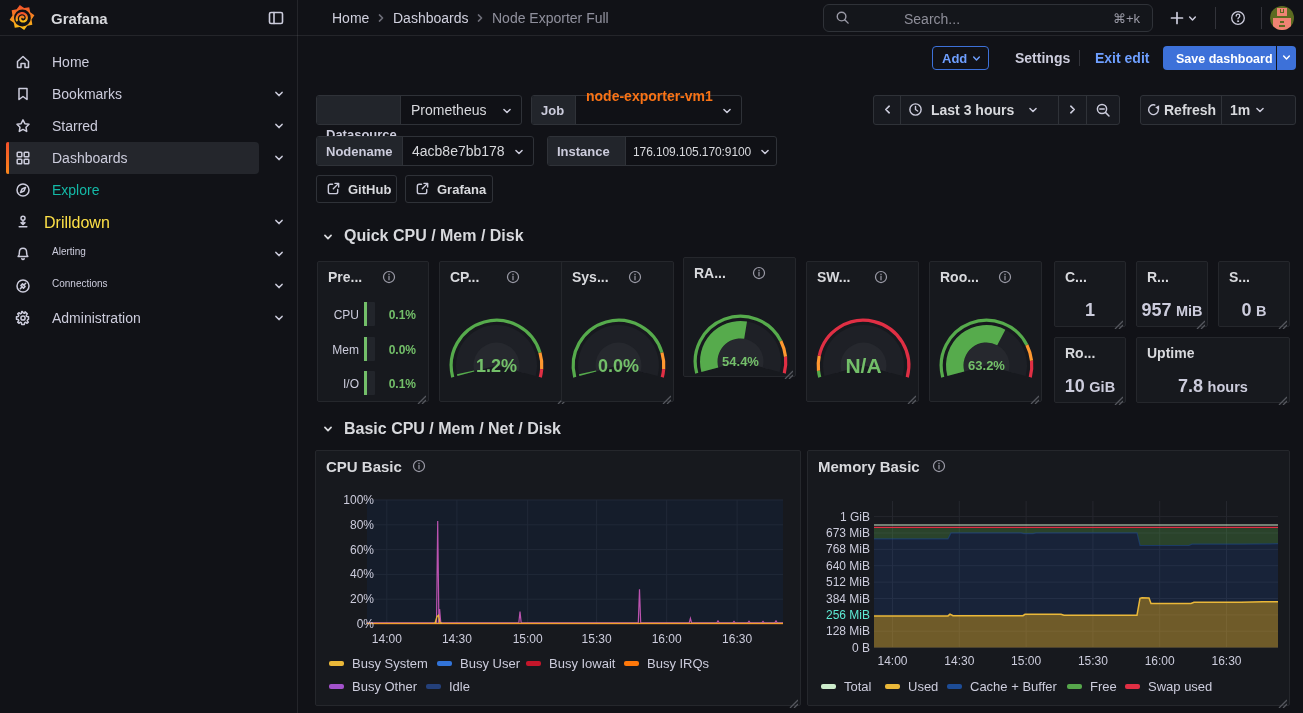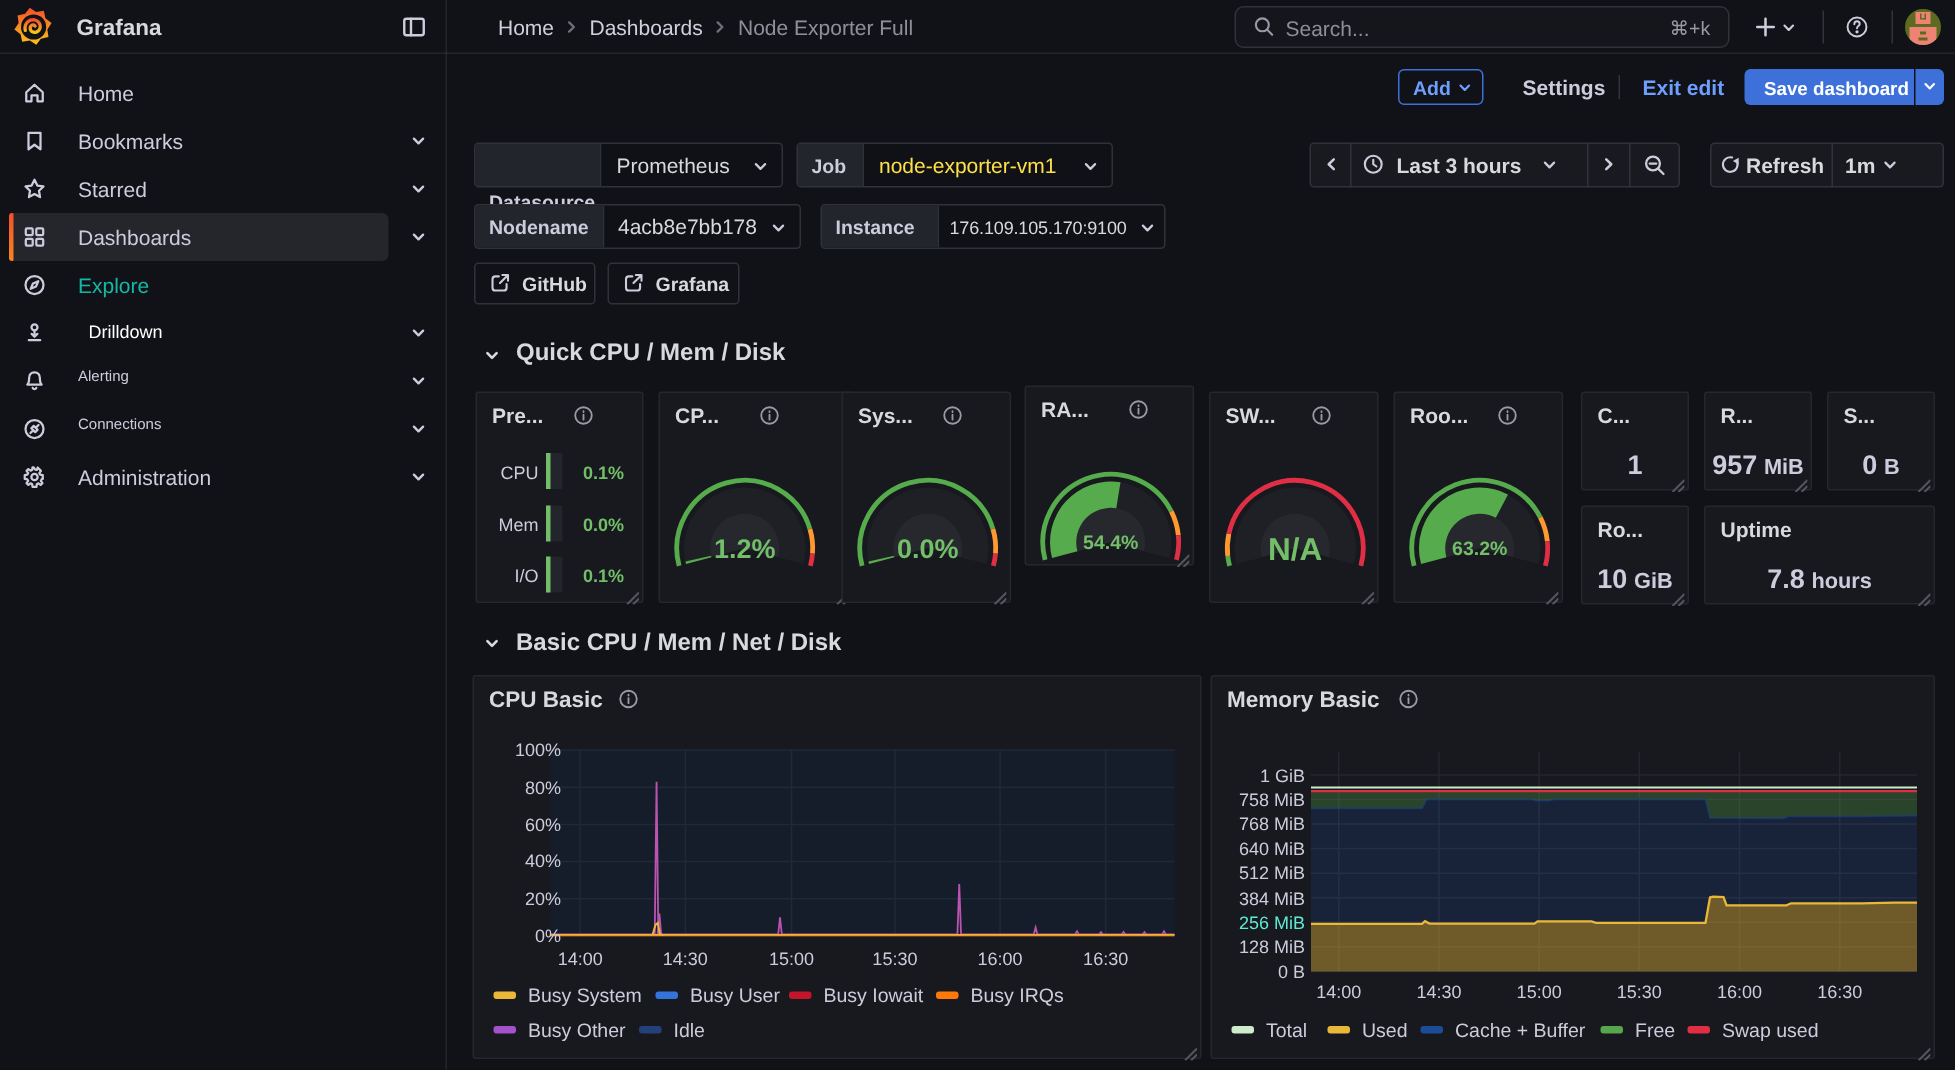--- a/index.html
+++ b/index.html
@@ -35,21 +35,21 @@
 <div class="abs" style="left:393px;top:10px;font-size:14px;color:#d0d0de;font-weight:500;white-space:nowrap;">Dashboards</div>
 <svg width="14" height="14" viewBox="0 0 16 16" fill="none" stroke="rgba(204,204,220,0.5)" stroke-width="1.80" stroke-linecap="round" stroke-linejoin="round" style="position:absolute;left:473px;top:11px">
     <path d="M6.2 4.5 L9.8 8 L6.2 11.5"></path>
   </svg>
 <div class="abs" style="left:492px;top:10px;font-size:14px;color:rgba(204,204,220,0.68);font-weight:normal;white-space:nowrap;">Node Exporter Full</div>
 <div class="abs" style="left:823px;top:4px;width:330px;height:28px;border:1px solid #2f3238;border-radius:6px;background:#14161b"></div>
 <svg width="15" height="15" viewBox="0 0 16 16" fill="none" stroke="#9a9aa6" stroke-width="1.50" stroke-linecap="round" stroke-linejoin="round" style="position:absolute;left:835px;top:10px">
     <circle cx="7" cy="7" r="4.6"></circle>
     <path d="M10.4 10.4 L14 14"></path>
   </svg>
-<div class="abs" style="left:857px;top:11px;font-size:14px;color:#8e8e99;font-weight:normal;white-space:nowrap;">Search...</div>
+<div class="abs" style="left:904px;top:11px;font-size:14px;color:#8e8e99;font-weight:normal;white-space:nowrap;">Search...</div>
 <div class="abs" style="left:1113px;top:11px;font-size:13px;color:#9a9aa6;font-weight:normal;white-space:nowrap;">⌘+k</div>
 <svg width="16" height="16" viewBox="0 0 16 16" fill="none" stroke="#ccccdc" stroke-width="1.70" stroke-linecap="round" stroke-linejoin="round" style="position:absolute;left:1169px;top:10px">
     <path d="M8 2.5 V13.5 M2.5 8 H13.5"></path>
   </svg>
 <svg width="13" height="13" viewBox="0 0 16 16" fill="none" stroke="#ccccdc" stroke-width="1.80" stroke-linecap="round" stroke-linejoin="round" style="position:absolute;left:1186px;top:12px">
     <path d="M4.5 6.2 L8 9.8 L11.5 6.2"></path>
   </svg>
 <div class="abs" style="left:1215px;top:7px;width:1px;height:22px;background:rgba(204,204,220,0.18)"></div>
 <svg width="16" height="16" viewBox="0 0 16 16" fill="none" stroke="#ccccdc" stroke-width="1.30" stroke-linecap="round" stroke-linejoin="round" style="position:absolute;left:1230px;top:10px">
     <circle cx="8" cy="8" r="6.3"></circle>
@@ -99,21 +99,21 @@
 <svg width="16" height="16" viewBox="0 0 16 16" fill="none" stroke="#ccccdc" stroke-width="1.50" stroke-linecap="round" stroke-linejoin="round" style="position:absolute;left:15px;top:182px">
     <circle cx="8" cy="8" r="6"></circle>
     <path d="M10.5 5.5 L9 9 L5.5 10.5 L7 7 Z"></path>
   </svg>
 <div class="abs" style="left:52px;top:182px;font-size:14px;color:#14b8a6;font-weight:normal;white-space:nowrap;">Explore</div>
 <svg width="16" height="16" viewBox="0 0 16 16" fill="none" stroke="#ccccdc" stroke-width="1.50" stroke-linecap="round" stroke-linejoin="round" style="position:absolute;left:15px;top:214px">
     <circle cx="8" cy="4.2" r="2"></circle>
     <path d="M8 6.4 V10.3 M6.1 8.6 L8 10.5 L9.9 8.6"></path>
     <path d="M4.2 12.8 H11.8"></path>
   </svg>
-<div class="abs" style="left:59px;top:214px;font-size:12px;color:#ffffff;font-weight:normal;white-space:nowrap;">Drilldown</div>
+<div class="abs" style="left:44px;top:214px;font-size:16px;color:#fde047;font-weight:normal;white-space:nowrap;">Drilldown</div>
 <svg width="14" height="14" viewBox="0 0 16 16" fill="none" stroke="#ccccdc" stroke-width="1.80" stroke-linecap="round" stroke-linejoin="round" style="position:absolute;left:272px;top:215px">
     <path d="M4.5 6.2 L8 9.8 L11.5 6.2"></path>
   </svg>
 <svg width="16" height="16" viewBox="0 0 16 16" fill="none" stroke="#ccccdc" stroke-width="1.50" stroke-linecap="round" stroke-linejoin="round" style="position:absolute;left:15px;top:246px">
     <path d="M8 2.2 C5.6 2.2 4.4 4 4.4 6.2 C4.4 9.4 3.2 10.4 3.2 10.4 H12.8 C12.8 10.4 11.6 9.4 11.6 6.2 C11.6 4 10.4 2.2 8 2.2 Z"></path>
     <path d="M6.8 12.6 A1.3 1.3 0 0 0 9.2 12.6"></path>
   </svg>
 <div class="abs" style="left:52px;top:246px;font-size:10px;color:#ccccdc;font-weight:normal;white-space:nowrap;">Alerting</div>
 <svg width="14" height="14" viewBox="0 0 16 16" fill="none" stroke="#ccccdc" stroke-width="1.80" stroke-linecap="round" stroke-linejoin="round" style="position:absolute;left:272px;top:247px">
     <path d="M4.5 6.2 L8 9.8 L11.5 6.2"></path>
@@ -151,21 +151,21 @@
 <div class="abs" style="left:316px;top:95px;height:30px;border:1px solid #2f3238;border-radius:3px;background:#101116;width:206px"></div>
 <div class="abs" style="left:317px;top:96px;height:28px;width:84px;background:#22252b;border-right:1px solid #2f3238;border-radius:2px 0 0 2px"></div>
 <div class="abs" style="left:326px;top:103px;font-size:13px;color:#ccccdc;font-weight:bold;white-space:nowrap;margin-top:24px;">Datasource</div>
 <div class="abs" style="left:411px;top:102px;font-size:14px;color:#d8d9dd;font-weight:500;white-space:nowrap;">Prometheus</div>
 <svg width="14" height="14" viewBox="0 0 16 16" fill="none" stroke="#ccccdc" stroke-width="1.70" stroke-linecap="round" stroke-linejoin="round" style="position:absolute;left:500px;top:104px">
     <path d="M4.5 6.2 L8 9.8 L11.5 6.2"></path>
   </svg>
 <div class="abs" style="left:531px;top:95px;height:30px;border:1px solid #2f3238;border-radius:3px;background:#101116;width:211px"></div>
 <div class="abs" style="left:532px;top:96px;height:28px;width:44px;background:#22252b;border-right:1px solid #2f3238;border-radius:2px 0 0 2px"></div>
 <div class="abs" style="left:541px;top:103px;font-size:13px;color:#ccccdc;font-weight:bold;white-space:nowrap;">Job</div>
-<div class="abs" style="left:586px;top:102px;font-size:14px;color:#fde047;font-weight:400;white-space:nowrap;">node-exporter-vm1</div>
+<div class="abs" style="left:586px;top:88px;font-size:14px;color:#f97316;font-weight:700;white-space:nowrap;">node-exporter-vm1</div>
 <svg width="14" height="14" viewBox="0 0 16 16" fill="none" stroke="#ccccdc" stroke-width="1.70" stroke-linecap="round" stroke-linejoin="round" style="position:absolute;left:720px;top:104px">
     <path d="M4.5 6.2 L8 9.8 L11.5 6.2"></path>
   </svg>
 <div class="abs" style="left:316px;top:136px;height:30px;border:1px solid #2f3238;border-radius:3px;background:#101116;width:218px"></div>
 <div class="abs" style="left:317px;top:137px;height:28px;width:86px;background:#22252b;border-right:1px solid #2f3238;border-radius:2px 0 0 2px"></div>
 <div class="abs" style="left:326px;top:144px;font-size:13px;color:#ccccdc;font-weight:bold;white-space:nowrap;">Nodename</div>
 <div class="abs" style="left:412px;top:143px;font-size:14px;color:#d8d9dd;font-weight:500;white-space:nowrap;">4acb8e7bb178</div>
 <svg width="14" height="14" viewBox="0 0 16 16" fill="none" stroke="#ccccdc" stroke-width="1.70" stroke-linecap="round" stroke-linejoin="round" style="position:absolute;left:512px;top:145px">
     <path d="M4.5 6.2 L8 9.8 L11.5 6.2"></path>
   </svg>
@@ -468,21 +468,21 @@
       <line x1="66" y1="76.4" x2="470.0" y2="76.4" stroke="#e02f44" stroke-width="1.4"></line>
       <line x1="66" y1="74.0" x2="470.0" y2="74.0" stroke="#cdeccb" stroke-width="1.2"></line>
     </svg>
 <div class="abs" style="left:6px;top:189.6px;width:56px;text-align:right;font-size:12px;color:#ccccdc">0 B</div>
 <div class="abs" style="left:6px;top:173.2px;width:56px;text-align:right;font-size:12px;color:#ccccdc">128 MiB</div>
 <div class="abs" style="left:6px;top:156.9px;width:56px;text-align:right;font-size:12px;color:#5eead4">256 MiB</div>
 <div class="abs" style="left:6px;top:140.5px;width:56px;text-align:right;font-size:12px;color:#ccccdc">384 MiB</div>
 <div class="abs" style="left:6px;top:124.1px;width:56px;text-align:right;font-size:12px;color:#ccccdc">512 MiB</div>
 <div class="abs" style="left:6px;top:107.7px;width:56px;text-align:right;font-size:12px;color:#ccccdc">640 MiB</div>
 <div class="abs" style="left:6px;top:91.4px;width:56px;text-align:right;font-size:12px;color:#ccccdc">768 MiB</div>
-<div class="abs" style="left:6px;top:75.0px;width:56px;text-align:right;font-size:12px;color:#ccccdc">758 MiB</div>
+<div class="abs" style="left:6px;top:75.0px;width:56px;text-align:right;font-size:12px;color:#ccccdc">673 MiB</div>
 <div class="abs" style="left:6px;top:58.6px;width:56px;text-align:right;font-size:12px;color:#ccccdc">1 GiB</div>
 <div class="abs" style="left:62.5px;top:203px;width:44px;text-align:center;font-size:12px;color:#ccccdc">14:00</div>
 <div class="abs" style="left:129.3px;top:203px;width:44px;text-align:center;font-size:12px;color:#ccccdc">14:30</div>
 <div class="abs" style="left:196.1px;top:203px;width:44px;text-align:center;font-size:12px;color:#ccccdc">15:00</div>
 <div class="abs" style="left:262.9px;top:203px;width:44px;text-align:center;font-size:12px;color:#ccccdc">15:30</div>
 <div class="abs" style="left:329.7px;top:203px;width:44px;text-align:center;font-size:12px;color:#ccccdc">16:00</div>
 <div class="abs" style="left:396.5px;top:203px;width:44px;text-align:center;font-size:12px;color:#ccccdc">16:30</div>
 <div class="leg" style="left:13px;top:228px"><div class="sw" style="background:#cdeccb"></div>Total</div>
 <div class="leg" style="left:77px;top:228px"><div class="sw" style="background:#eab839"></div>Used</div>
 <div class="leg" style="left:139px;top:228px"><div class="sw" style="background:#1d4c96"></div>Cache + Buffer</div>

